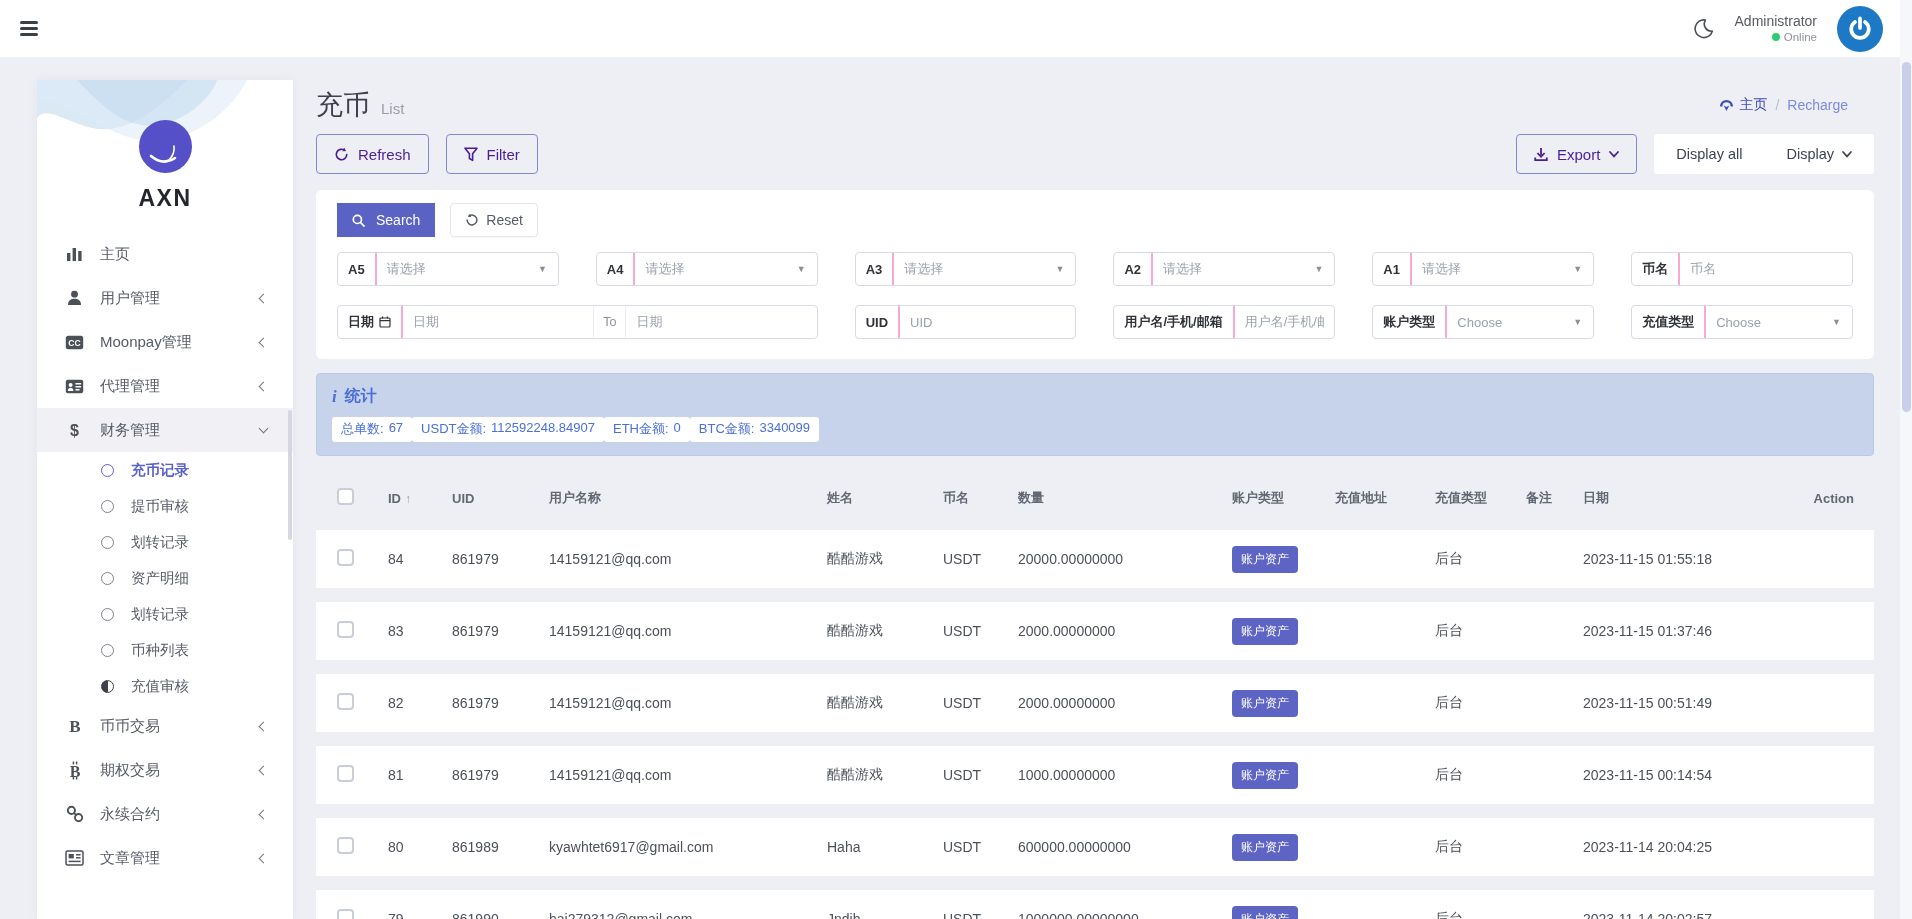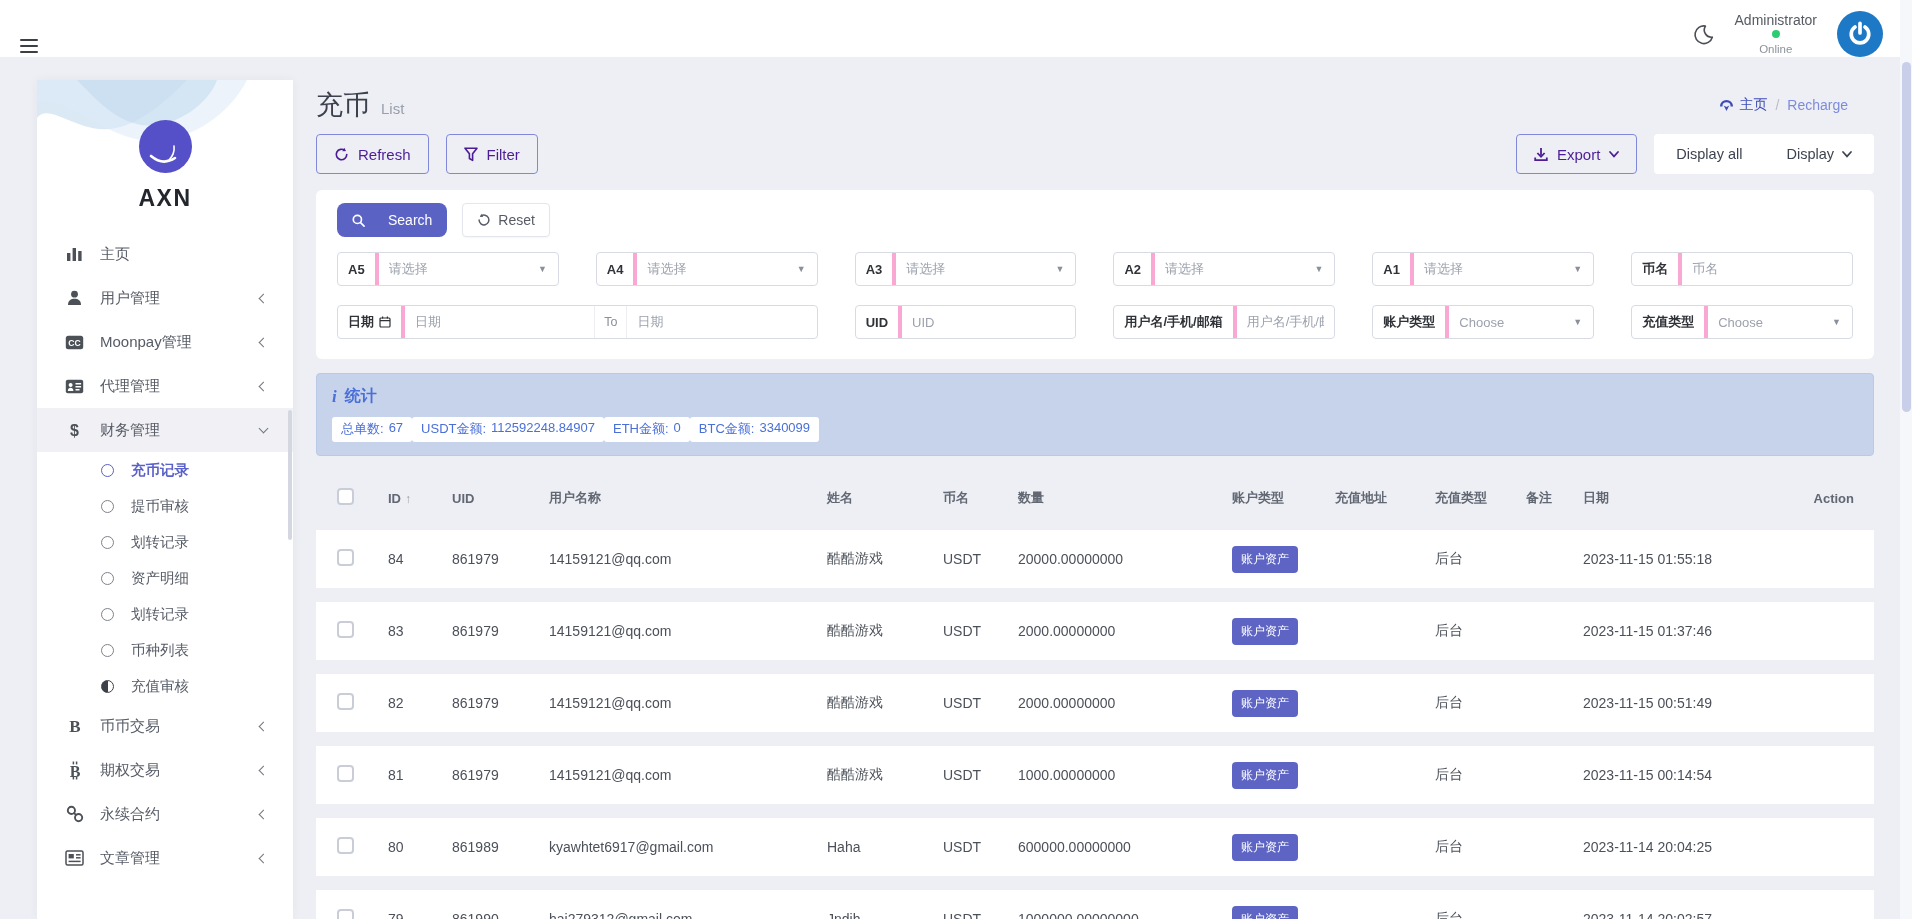--- a/index.html
+++ b/index.html
@@ -3,28 +3,28 @@
 <meta charset="utf-8">
 <style>
   * { margin:0; padding:0; box-sizing:border-box; }
   html,body { width:1912px; height:919px; }
   body {
     background:#edeff4;
     font-family:"Liberation Sans","DejaVu Sans",sans-serif;
     overflow:hidden; position:relative; color:#4b5059;
   }
   
-  .topbar { height:57px; background:#fff; display:flex; align-items:flex-end; justify-content:space-between; padding:0 29px 0 20px; }
+  .topbar { height:57px; background:#fff; display:flex; align-items:center; justify-content:space-between; padding:0 29px 0 20px; }
   .hamburger { width:18px; cursor:pointer; }
   .hamburger div { height:2.4px; background:#3b3f46; border-radius:2px; margin:3.6px 0; }
   .topbar-right { display:flex; align-items:center; gap:20px; }
   .moon-btn { cursor:pointer; display:flex; align-items:center; color:#4a4f57; }
   .user-meta { text-align:right; line-height:1.25; cursor:pointer; }
   .user-name { font-size:14px; color:#565b63; }
-  .user-status { font-size:11.5px; color:#8d929b; display:flex; align-items:center; justify-content:flex-end; gap:4px;flex-direction:column; }
+  .user-status { font-size:11.5px; color:#8d929b; display:flex; align-items:center; justify-content:flex-end; gap:4px; }
   .dot-online { width:8px; height:8px; border-radius:50%; background:#2ecc71; display:inline-block; }
   .avatar { width:46px; height:46px; border-radius:50%; background:#1d79c5; display:flex; align-items:center; justify-content:center; cursor:pointer; flex-shrink:0; }
 
   
   .layout { display:flex; padding:23px 0 0 37px; height:862px; }
   .sidebar { width:256px; background:#fff; position:relative; flex-shrink:0; overflow:hidden; box-shadow:0 0 10px rgba(40,50,90,.05); }
   .side-waves { position:absolute; top:0; left:0; width:100%; height:96px; pointer-events:none; }
   .side-logo { position:relative; padding-top:40px; text-align:center; }
   .logo-circle { width:53px; height:53px; border-radius:50%; background:#554fc8; margin:0 auto; display:flex; align-items:center; justify-content:center; }
   .logo-text { margin-top:12px; font-size:23px; font-weight:bold; letter-spacing:1.5px; color:#23262c; }
@@ -55,26 +55,26 @@
   
   .toolbar-row { display:flex; justify-content:space-between; margin-top:12px; }
   .toolbar-left, .toolbar-right2 { display:flex; gap:17px; }
   .btn-outline { height:40px; border:1px solid #8288d9; color:#4c1d95; background:transparent; border-radius:4px; padding:0 17px; font-size:15px; display:inline-flex; align-items:center; gap:9px; cursor:pointer; font-family:inherit; }
   .display-group { height:40px; background:#fff; border-radius:4px; display:flex; align-items:center; }
   .display-btn { padding:0 22px; font-size:14.5px; color:#3d4350; background:none; border:none; height:100%; cursor:pointer; display:inline-flex; align-items:center; gap:8px; font-family:inherit; }
 
   
   .filter-card { margin-top:16px; background:#fff; border-radius:6px; padding:13px 21px 20px; }
   .search-row { display:flex; gap:15px; }
-  .btn-primary { height:34px; background:#5a62c3; border:none; border-radius:8px; color:#fff; font-size:14px; padding:0 15px; display:inline-flex; align-items:center; gap:23px; cursor:pointer; font-family:inherit; }
+  .btn-primary { height:34px; background:#5a62c3; border:none; border-radius:0; color:#fff; font-size:14px; padding:0 15px; display:inline-flex; align-items:center; gap:11px; cursor:pointer; font-family:inherit; }
   .btn-plain { height:34px; background:#fff; border:1px solid #e4e6ee; border-radius:4px; color:#565b66; font-size:14px; padding:0 14px; display:inline-flex; align-items:center; gap:7px; cursor:pointer; font-family:inherit; box-shadow:0 1px 2px rgba(0,0,0,.04); }
   .filter-grid { display:grid; grid-template-columns:repeat(6,1fr); column-gap:37px; margin-top:15px; }
   .fgroup { height:34px; border:1px solid #d8dbe4; border-radius:4px; background:#fff; display:flex; align-items:center; overflow:hidden; }
   .fgroup.span2 { grid-column:span 2; }
-  .flabel { padding:0 10px; font-size:13px; font-weight:bold; color:#2f3237; border-right:4px solid #f9a8d4; height:100%; display:flex; align-items:center; gap:5px; white-space:nowrap; flex-shrink:0; }
+  .flabel { padding:0 10px; font-size:13px; font-weight:bold; color:#2f3237; border-right:2px solid #f9a8d4; height:100%; display:flex; align-items:center; gap:5px; white-space:nowrap; flex-shrink:0; }
   .fselect, .finput { flex:1; display:flex; align-items:center; padding:0 10px; font-size:13px; color:#9ba1ad; height:100%; cursor:pointer; min-width:0; }
   .finput { cursor:text; }
   .fcaret { font-size:9px; color:#8a8f9a; padding-right:11px; }
   .fto { font-size:12.5px; color:#8a8f9a; padding:0 9px; height:100%; display:flex; align-items:center; border-left:1px solid #eceef3; border-right:1px solid #eceef3; }
   .ph { overflow:hidden; white-space:nowrap; }
 
   
   .stats-panel { margin-top:14px; background:#c7d3eb; border:1px solid #bac9e6; border-radius:4px; padding:12px 15px 13px; }
   .stats-title { display:flex; align-items:center; gap:8px; color:#4a6fd8; font-size:16px; font-weight:bold; }
   .info-i { font-family:"Liberation Serif","DejaVu Serif",serif; font-style:italic; font-weight:bold; font-size:17px; }

